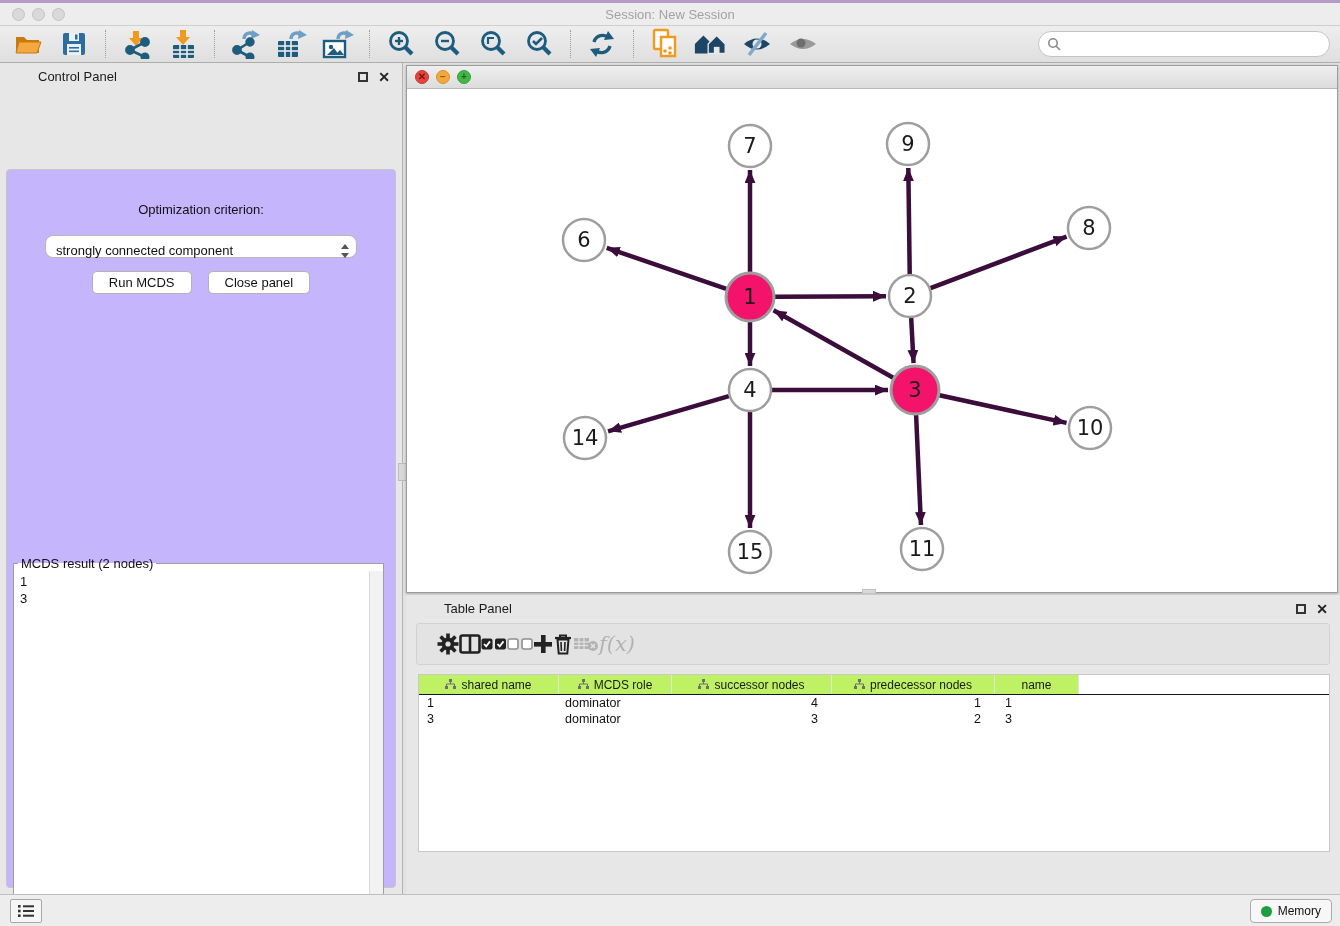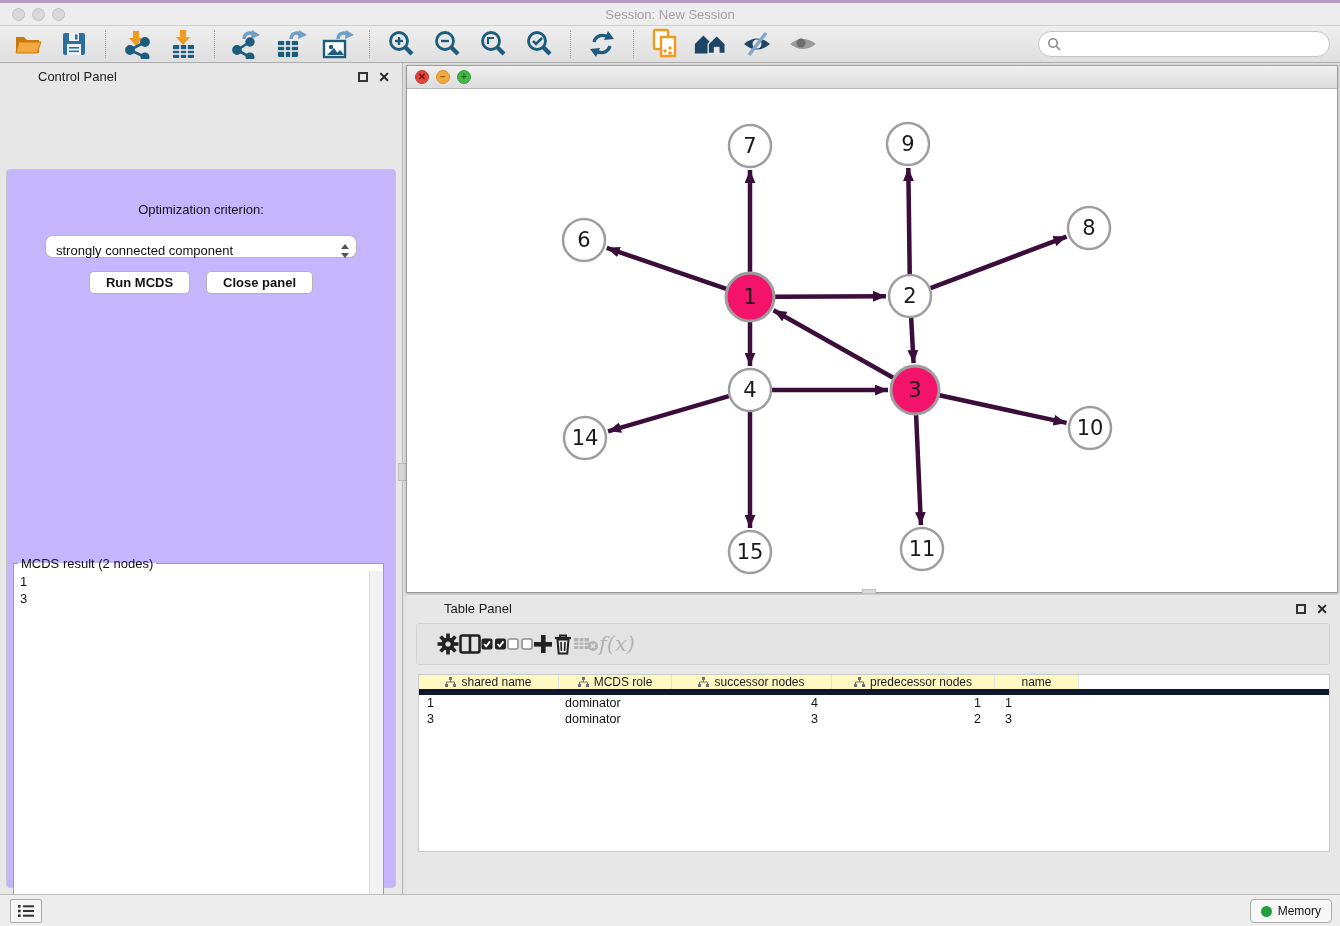--- a/index.html
+++ b/index.html
@@ -30,21 +30,21 @@
   .cp-tabs { position:relative; z-index:2; display:flex; justify-content:center; margin-top:4px; }
   .seg { border:1px solid #ABABAB; background:#fff; color:#111; font-size:13px; padding:3px 14px; margin-left:-1px; }
   .seg:first-child { border-radius:4px 0 0 4px; margin-left:0; }
   .seg:last-child { border-radius:0 4px 4px 0; }
   .cp-tabs .seg.active, .bottom-tabs .seg.active { background:#E7E7E7; color:#C6C6C6; }
 
   .cp-content { position:absolute; left:6px; right:6px; top:106px; bottom:6px; background:#c4b5fd; border:1px solid #C6C6C6; border-radius:4px; }
   .opt-label { text-align:center; margin-top:32px; font-size:13px; color:#111; }
   .dropdown { width:312px; height:23px; margin:18px auto 0 auto; background:#fff; border:1px solid #B7B7B7; border-radius:8px; display:flex; align-items:center; padding:8px 6px 0 10px; }
   .dropdown .dval { font-size:13px; color:#111; flex:1; }
-  .btn-row { display:flex; justify-content:center; gap:16px; margin-top:13px;font-weight:bold; }
+  .btn-row { display:flex; justify-content:center; gap:16px; margin-top:13px; }
   .pushbtn { background:#fff; border:1px solid #B4B4B4; border-radius:5px; height:23px; padding:0 16px; font-size:13px; color:#111; display:flex; align-items:center; }
 
   .result-fieldset { position:absolute; left:6px; top:386px; width:371px; height:381px; border:1px solid #9E9E9E; background:#fff; }
   .result-fieldset legend { font-size:13px; color:#111; margin-left:4px; padding:0 3px; background:transparent; }
   .result-area { position:absolute; left:0; top:0; right:14px; bottom:0; background:#fff; padding:2px 0 0 6px; font-size:13px; color:#111; white-space:pre; line-height:17px; overflow:hidden; }
   .result-scroll { position:absolute; right:0; top:0; bottom:0; width:14px; background:#F2F2F2; border-left:1px solid #DBDBDB; }
   .divider-handle { position:absolute; left:398px; top:463px; width:9px; height:18px; background:#D8D8D8; border:1px solid #BDBDBD; }
 
   
   .net-window { position:absolute; left:406px; top:65px; width:932px; height:528px; background:#fff; border:1px solid #9C9C9C; box-shadow:0 1px 3px rgba(0,0,0,.25); }
@@ -56,21 +56,21 @@
   .net-title { position:absolute; left:0; right:0; text-align:center; font-size:13px; color:#1A1A1A; }
   .net-canvas { position:relative; width:930px; height:503px; background:#fff; }
   .net-resize { position:absolute; left:455px; bottom:-2px; width:14px; height:5px; background:#D9D9D9; border:1px solid #C2C2C2; }
 
   
   .table-panel { position:absolute; left:406px; top:595px; width:934px; height:299px; background:#E7E7E7;text-align:right; }
   .tp-toolbar { position:absolute; left:10px; right:10px; top:28px; height:42px; background:#E3E3E3; border:1px solid #D2D2D2; border-radius:3px; display:flex; align-items:center; padding-left:20px; }
   .tp-ic { display:flex; align-items:center; justify-content:center; }
   .fx-label { font-family:"DejaVu Serif", serif; font-style:italic; font-size:21px; color:#B2B2B2; }
   .table-box { position:absolute; left:12px; right:10px; top:79px; height:178px; background:#fff; border:1px solid #C9C9C9; }
-  .thead { display:grid; grid-template-columns:140px 113px 160px 163px 84px 1fr; height:20px; background:#fef9c3; border-bottom:6px solid #0f172a; }
+  .thead { display:grid; grid-template-columns:140px 113px 160px 163px 84px 1fr; height:20px; background:#bef264; border-bottom:1px solid #0f172a; }
   .th { display:flex; align-items:center; justify-content:center; gap:5px; font-size:12px; color:#1A1A1A; border-right:1px solid #E3E3E3; }
   .th:last-child { border-right:none; background:#fff; }
   .trow { display:grid; grid-template-columns:140px 113px 160px 163px 84px 1fr; height:16px; font-size:12.5px; color:#111; background:#fff; }
   .td { display:flex; align-items:center; }
   .td:nth-child(1) { padding-left:8px; }
   .td:nth-child(2) { padding-left:6px; }
   .td:nth-child(3), .td:nth-child(4) { justify-content:flex-end; padding-right:14px; }
   .td:nth-child(5) { padding-left:10px; }
   .bottom-tabs { position:absolute; left:0; right:0; top:268px; display:flex; justify-content:center; }
 

